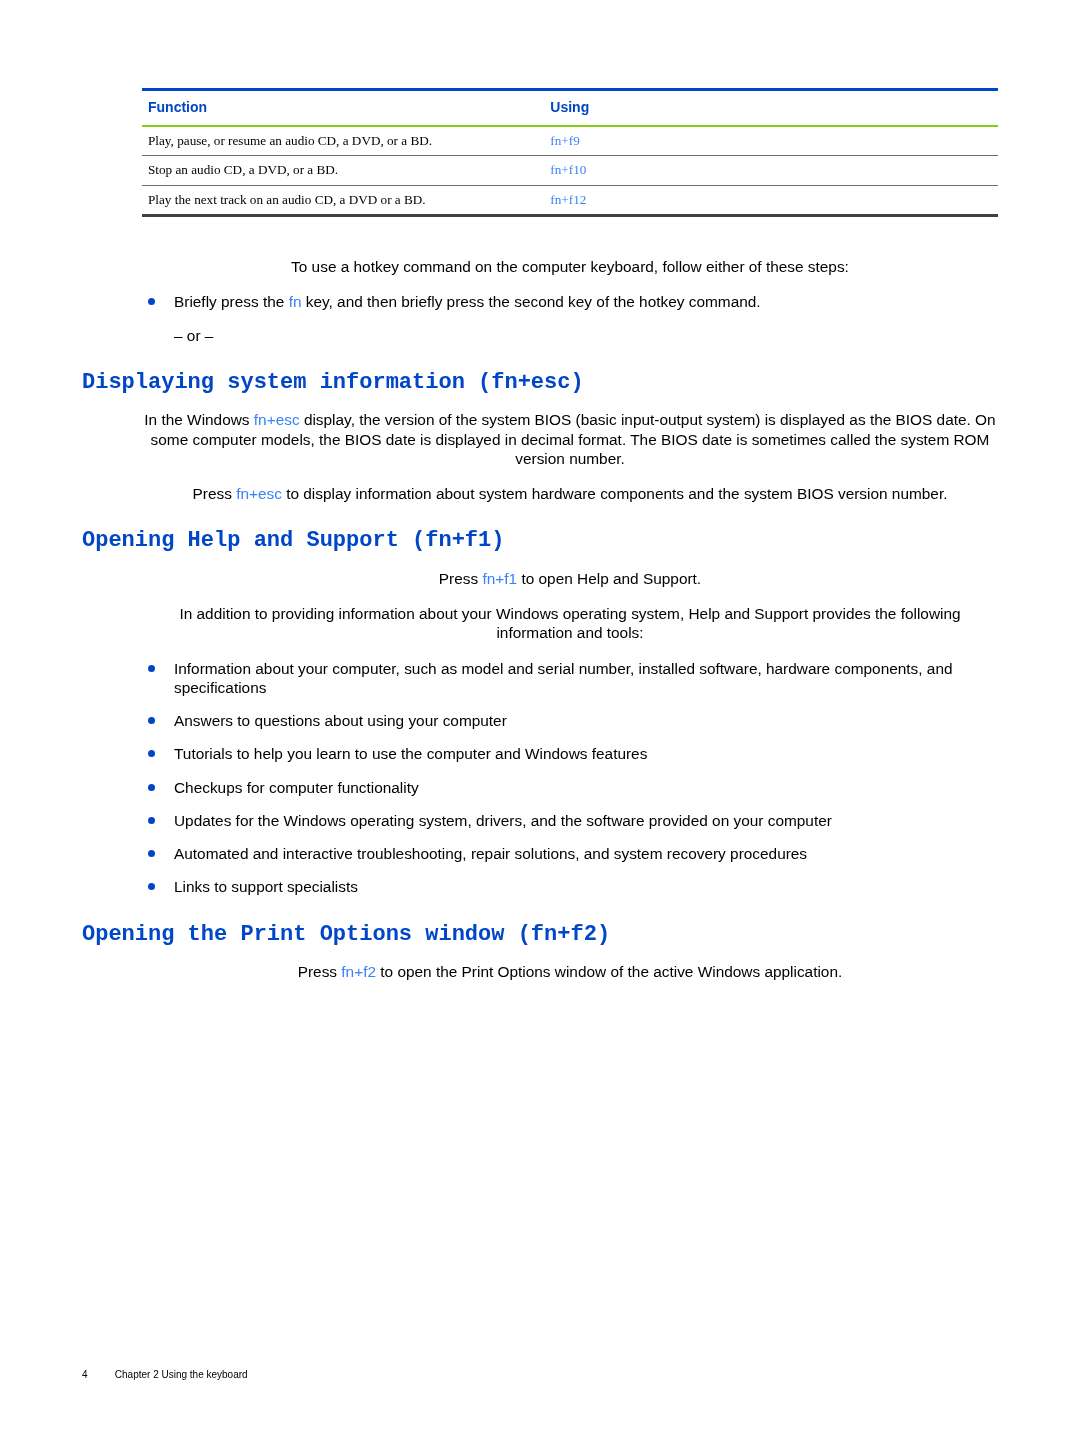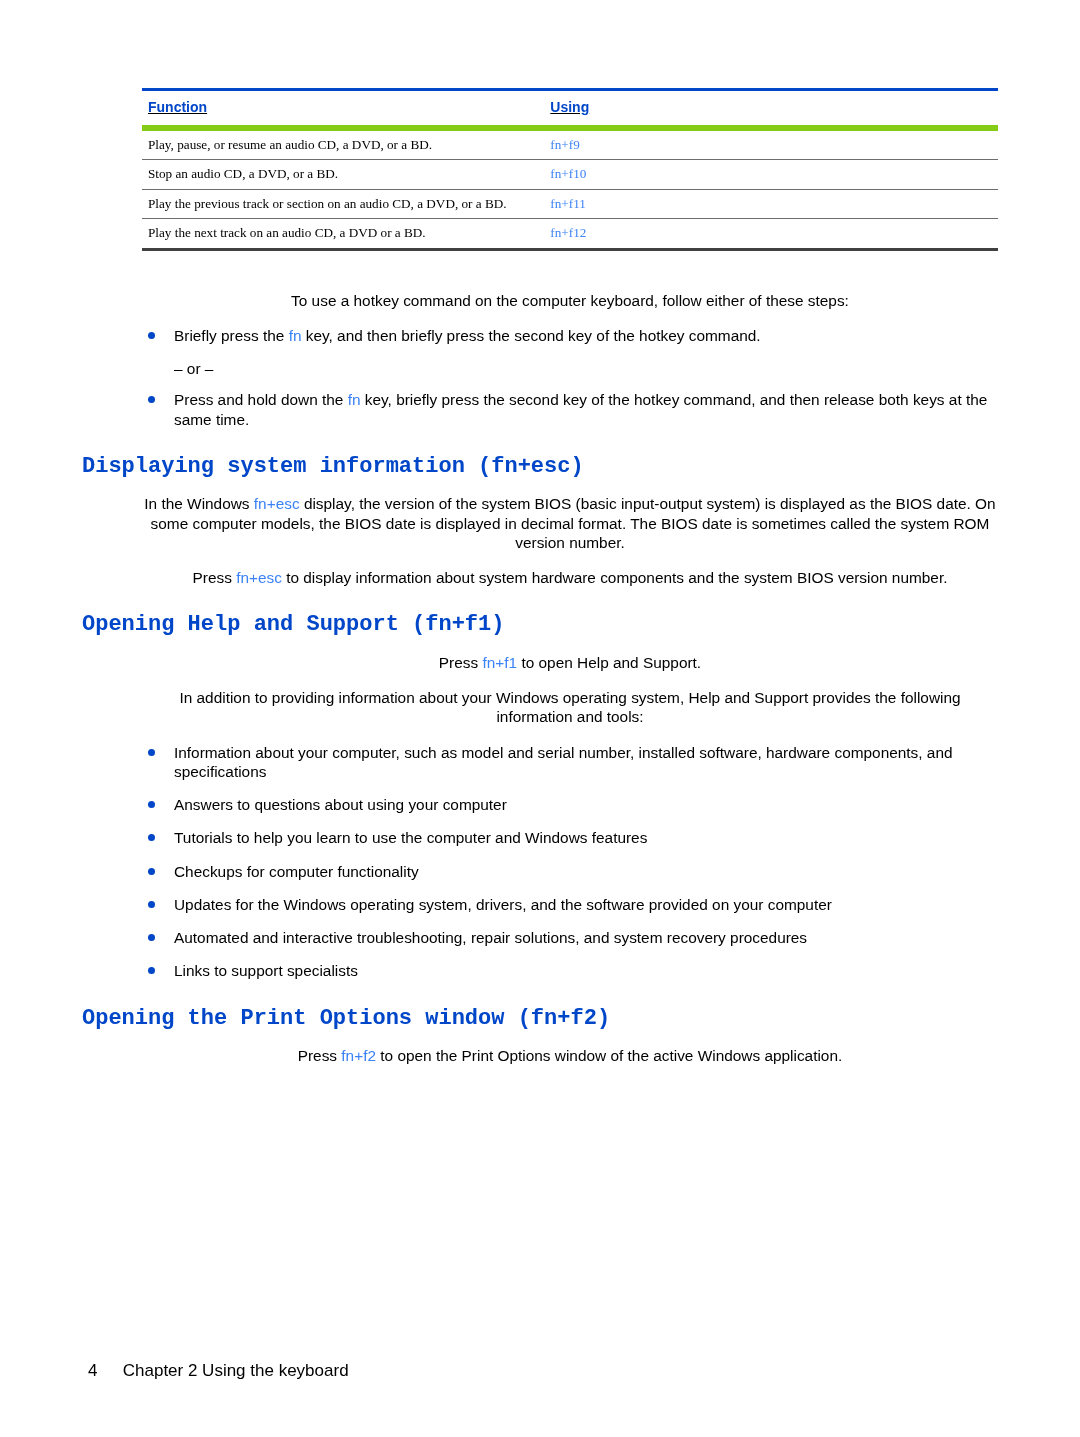--- a/index.html
+++ b/index.html
@@ -22,22 +22,21 @@
     margin-left: 60px;
   }
   .hk-table {
     width: 100%;
     border-collapse: collapse;
     margin-bottom: 40px;
     font-size: 14px;
   }
   .hk-table thead tr {
     border-top: 3px solid #0046c8;
-    border-bottom: 6px solid #84cc16;
-    text-decoration: underline;
+    border-bottom: 2px solid #84cc16;
   }
   .hk-table th {
     color: #0046c8;
     font-weight: bold;
     text-align: left;
     padding: 8px 6px 8px 6px;
   }
   .hk-table td {
     padding: 6px 6px 6px 6px;
     vertical-align: top;
@@ -81,23 +80,23 @@
   }
   h2.section {
     color: #0046c8;
     font-weight: bold;
     font-size: 22px;
     margin: 24px 0 14px -60px;
     font-family: Liberation Mono, monospace;
   }
   .footer {
     position: absolute;
-    left: 88px;
+    left: 82px;
     bottom: 56px;
-    font-size: 17px;
+    font-size: 10px;
     margin-top: 20px;
   }
   .footer .pn { display: inline-block; width: 30px; }
 </style>
 </head>
 <body>
 
 <div class="page">
   <div class="content">
 
@@ -115,39 +114,32 @@
       <tbody>
         <tr>
           <td>Play, pause, or resume an audio CD, a DVD, or a BD.</td>
           <td class="blue">fn+f9</td>
         </tr>
         <tr>
           <td>Stop an audio CD, a DVD, or a BD.</td>
           <td class="blue">fn+f10</td>
         </tr>
         <tr>
-          <td>Play the previous track or section on an audio CD, a DVD, or a BD.</td>
-          <td class="blue">fn+f11</td>
-        </tr>
-        <tr>
           <td>Play the next track on an audio CD, a DVD or a BD.</td>
           <td class="blue">fn+f12</td>
         </tr>
       </tbody>
     </table>
 
     <p class="body">To use a hotkey command on the computer keyboard, follow either of these steps:</p>
 
     <ul class="blue-disc">
       <li>
         <span>Briefly press the </span><span class="blue">fn</span><span> key, and then briefly press the second key of the hotkey command.</span>
         <div class="li-sub">– or –</div>
-      </li>
-      <li>
-        <span>Press and hold down the </span><span class="blue">fn</span><span> key, briefly press the second key of the hotkey command, and then release both keys at the same time.</span>
       </li>
     </ul>
 
     <h2 class="section">Displaying system information (fn+esc)</h2>
     <p class="body indent">
       <span>In the Windows </span><span class="blue">fn+esc</span><span> display, the version of the system BIOS (basic input-output system) is displayed as the BIOS date. On some computer models, the BIOS date is displayed in decimal format. The BIOS date is sometimes called the system ROM version number.</span>
     </p>
     <p class="body indent">
       <span>Press </span><span class="blue">fn+esc</span><span> to display information about system hardware components and the system BIOS version number.</span>
     </p>

